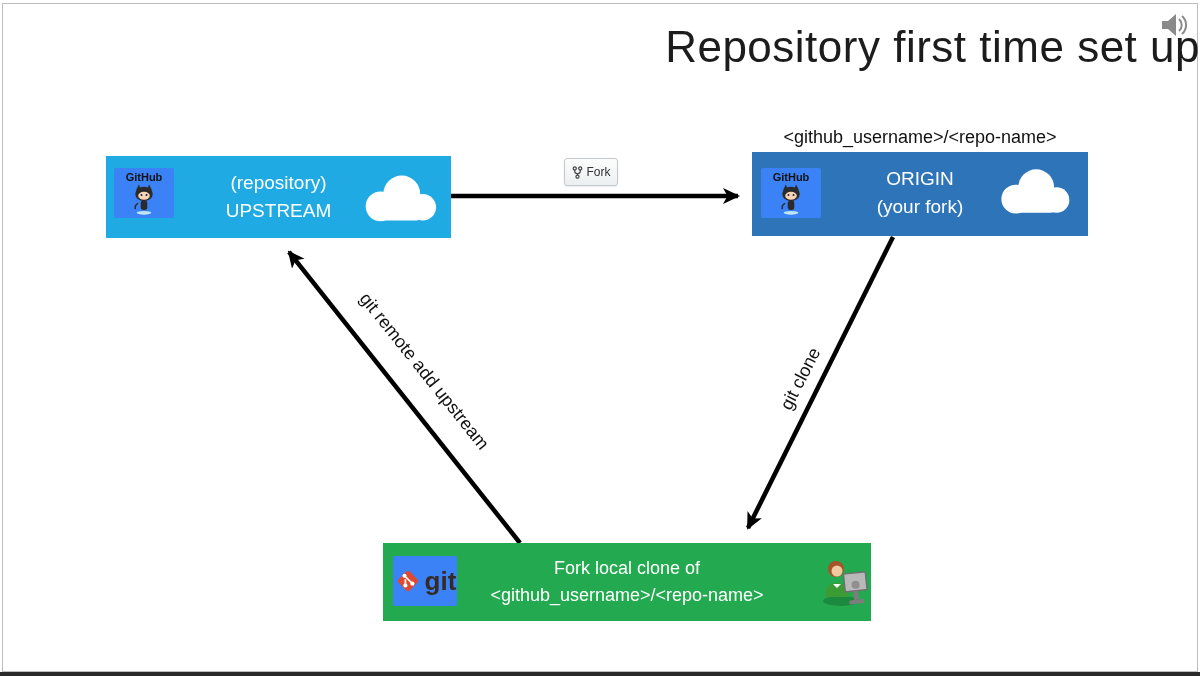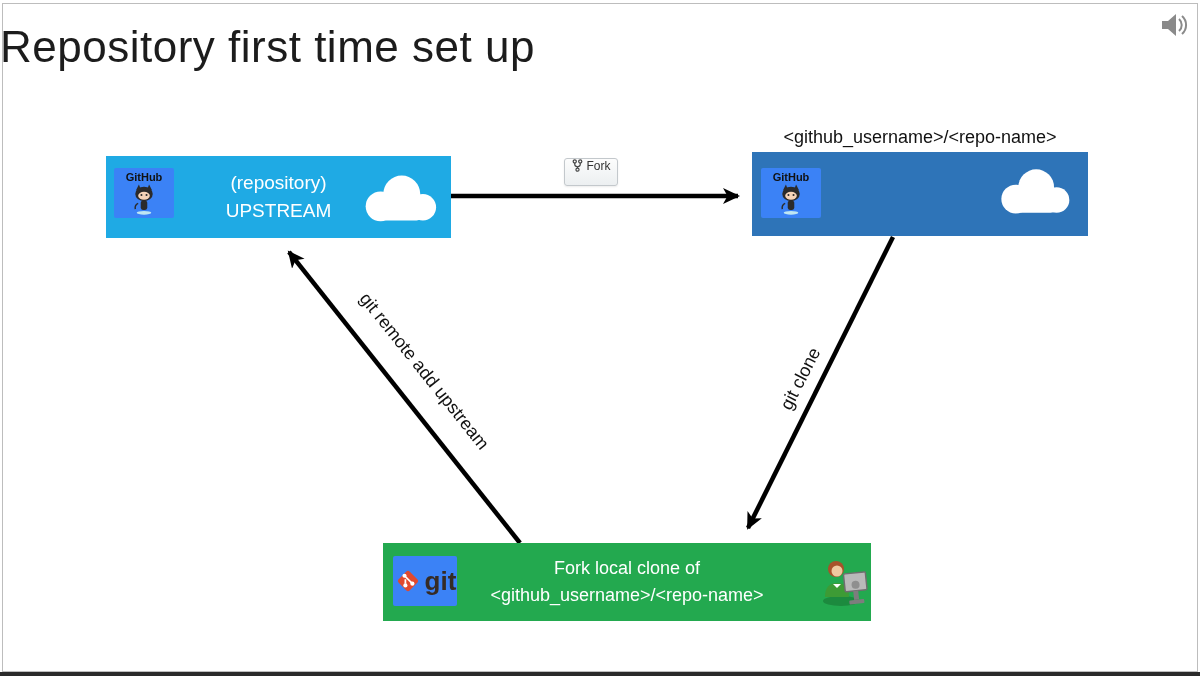--- a/index.html
+++ b/index.html
@@ -2,21 +2,21 @@
 <html><head>
 <meta charset="utf-8">
 <style>
   * { margin:0; padding:0; box-sizing:border-box; }
   html,body { width:1200px; height:676px; background:#fff; font-family:"Liberation Sans", sans-serif; overflow:hidden; }
   #stage { position:relative; width:1200px; height:676px; background:#fff; }
   .frame { position:absolute; left:2px; top:3px; right:2px; bottom:4px; border:1px solid #bdbdbd; pointer-events:none; }
   .bottom-edge { position:absolute; left:0; right:0; bottom:0; height:4px; background:#2a2a2a; }
 
   .title { position:absolute; left:0; top:22px; width:1200px; height:60px;
-           text-align:left; font-size:44px; font-weight:300; letter-spacing:0.5px; color:#1c1c1c; }
+           text-align:right; font-size:44px; font-weight:300; letter-spacing:0.5px; color:#1c1c1c; }
 
   .speaker { position:absolute; left:1160px; top:11px; width:30px; height:28px; }
 
   .node-label { position:absolute; font-size:18px; color:#111; text-align:center; }
   .label-upstream { left:106px; top:130px; width:345px; }
   .label-origin   { left:740px; top:127px; width:360px; }
 
   .box { position:absolute; }
   .box-upstream { left:106px; top:156px; width:345px; height:82px; }
   .box-origin   { left:752px; top:152px; width:336px; height:84px; }
@@ -38,21 +38,21 @@
   .cloud { position:absolute; }
   .cloud-upstream { left:250px; top:12px; width:88px; height:60px; }
   .cloud-origin   { left:240px; top:10px; width:85px; height:58px; }
 
   .person { position:absolute; left:436px; top:14px; width:50px; height:52px; }
 
   .overlay { position:absolute; left:0; top:0; pointer-events:none; }
 
   .fork-btn { position:absolute; left:564px; top:158px; width:54px; height:28px;
               background:linear-gradient(#fcfcfc,#eceff1); border:1px solid #c3c8cc; border-radius:3px;
-              display:flex; align-items:flex-start; justify-content:center; gap:4px;
+              display:flex; align-items:center; justify-content:center; gap:4px;
               font-size:12px; color:#333; box-shadow:0 1px 2px rgba(0,0,0,.08); }
 
   .edge-label { position:absolute; font-size:18px; color:#111; text-align:center; white-space:nowrap; }
   .remote-add { left:297px; top:360px; width:250px; height:26px; transform:rotate(51.3deg); }
   .git-clone  { left:703px; top:367px; width:200px; height:26px; transform:rotate(-63deg); }
 </style>
 </head>
 <body>
 
 <div id="stage">
@@ -116,20 +116,22 @@
         <polygon points="31,10 27,2 24,10" fill="#2b2b2b"></polygon>
         <ellipse cx="20" cy="15" rx="12" ry="10" fill="#2b2b2b"></ellipse>
         <ellipse cx="20" cy="17.5" rx="8" ry="5.5" fill="#f6d4b8"></ellipse>
         <circle cx="16.5" cy="16.5" r="1.4" fill="#2b2b2b"></circle>
         <circle cx="23.5" cy="16.5" r="1.4" fill="#2b2b2b"></circle>
         <rect x="15.5" y="24" width="9" height="13" rx="3.5" fill="#2b2b2b"></rect>
         <path d="M12 28 q-5 2 -4 8" stroke="#2b2b2b" stroke-width="2" fill="none"></path>
       </svg>
     </div>
     <div class="box-text two-line">
+      <div>ORIGIN</div>
+      <div>(your fork)</div>
     </div>
     <svg class="cloud cloud-origin" viewBox="0 0 100 65">
       <circle cx="28" cy="42" r="17" fill="#fff"></circle>
       <circle cx="52" cy="28" r="21" fill="#fff"></circle>
       <circle cx="76" cy="43" r="15" fill="#fff"></circle>
       <rect x="26" y="40" width="52" height="18" rx="9" fill="#fff"></rect>
     </svg>
   </div>
 
   <div class="box box-local" style="background: rgb(35, 169, 79);">

